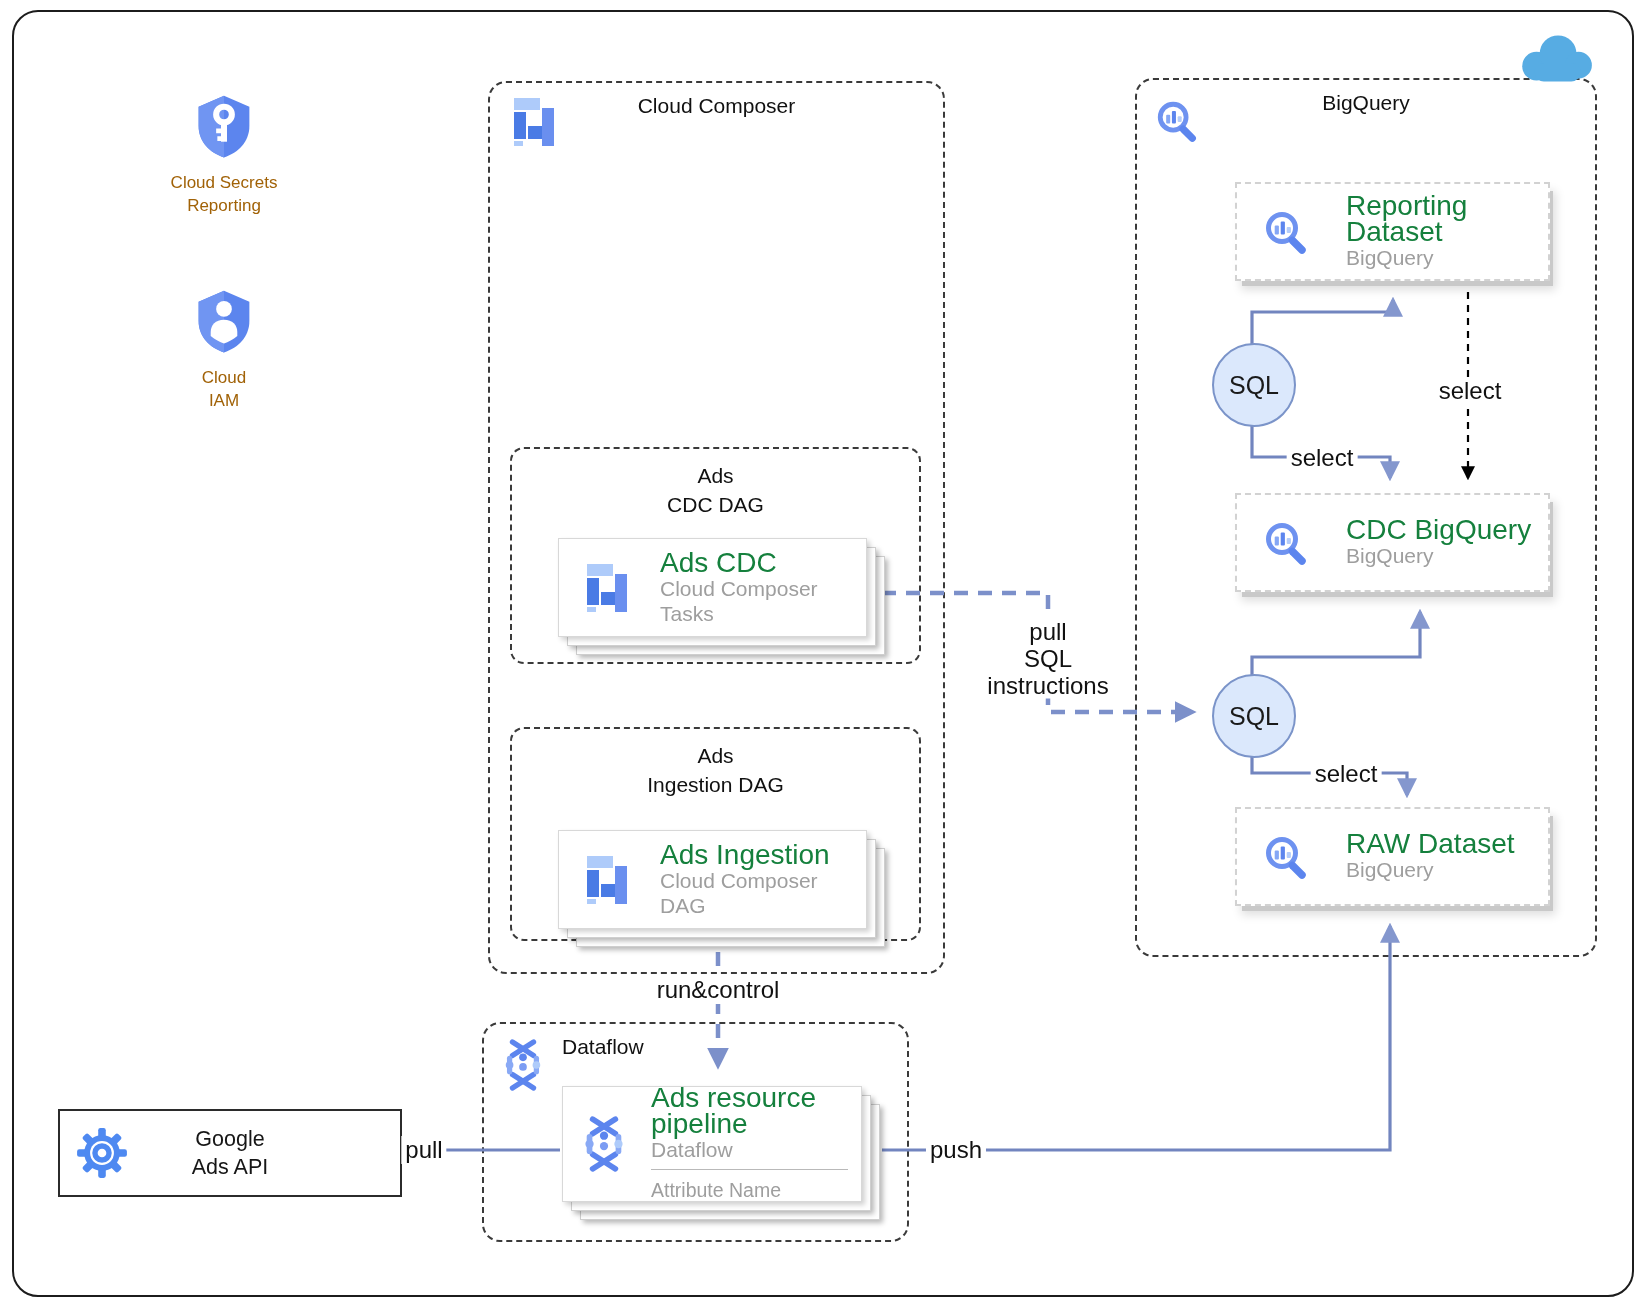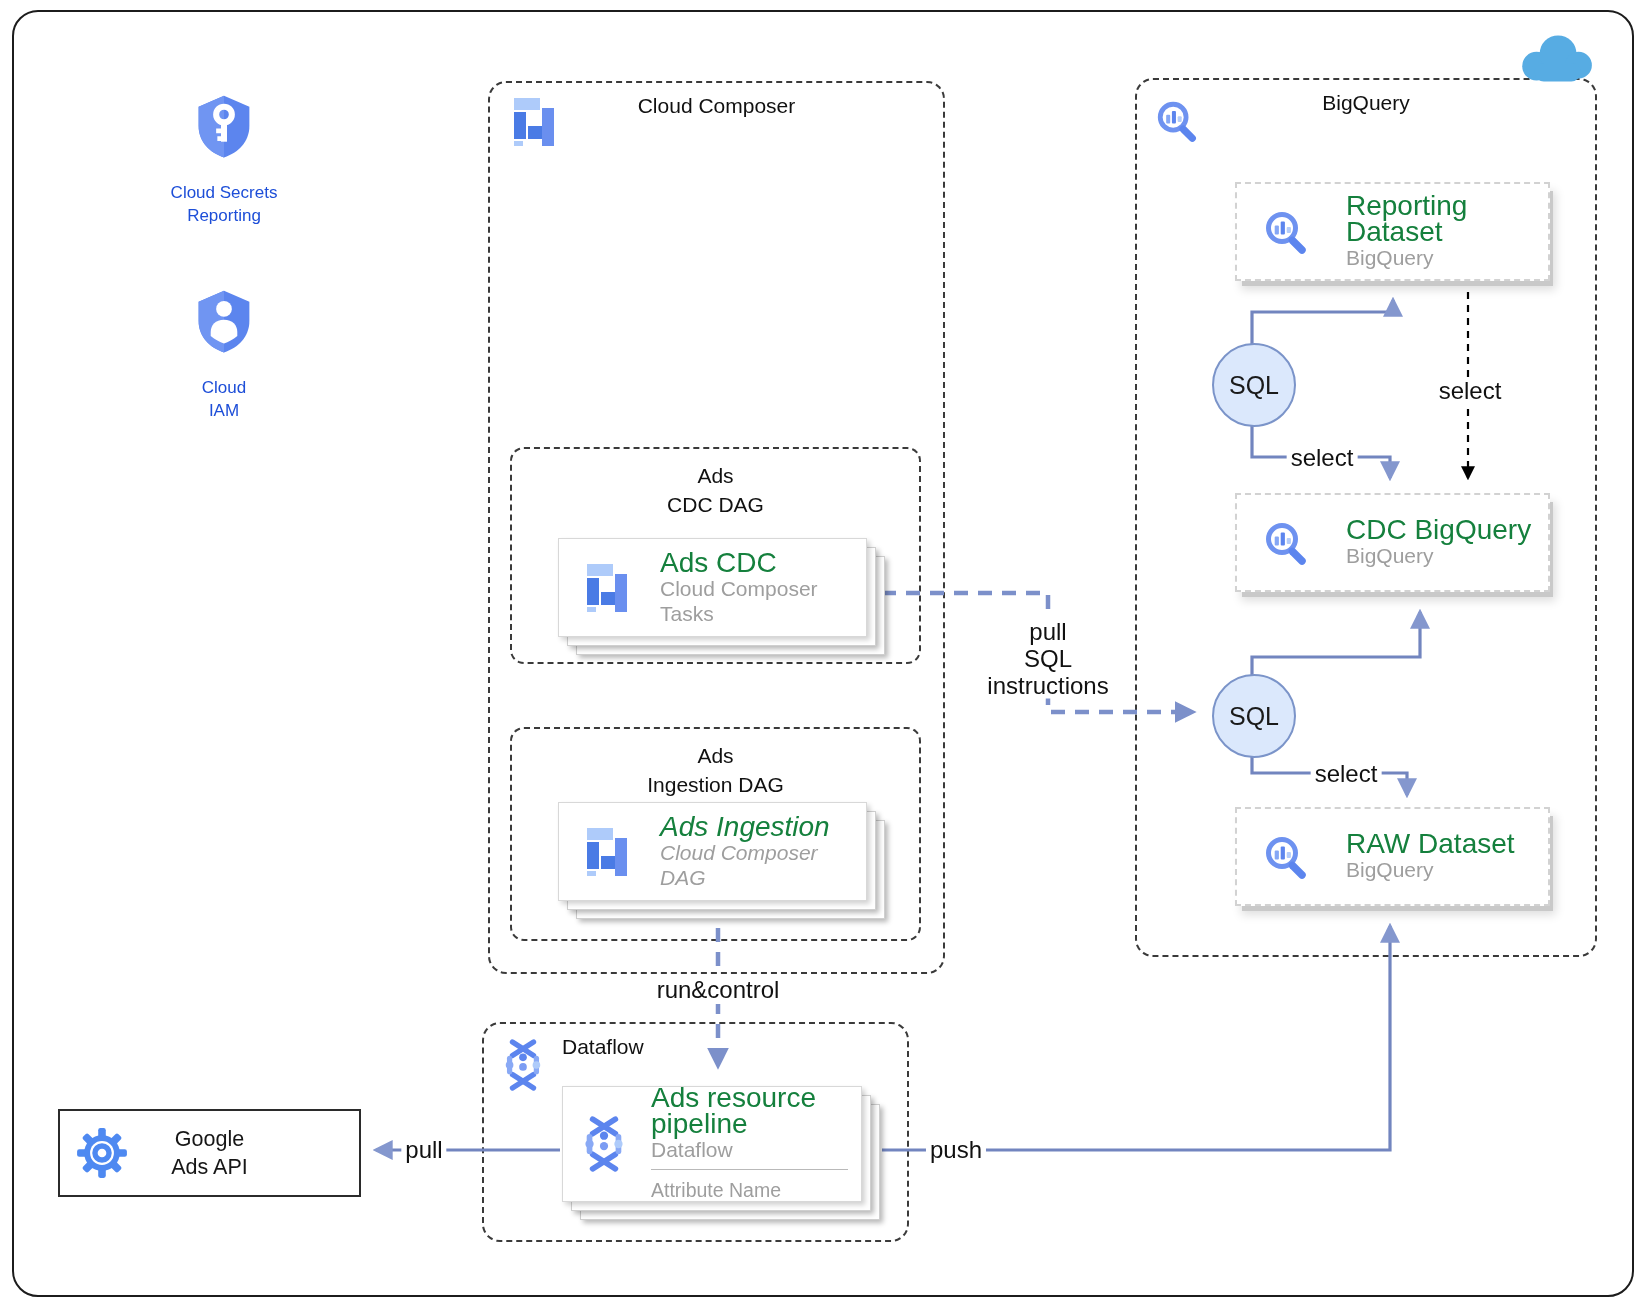--- a/index.html
+++ b/index.html
@@ -34,27 +34,27 @@
   .stack-main .ic{margin-left:28px;flex:0 0 auto;}
   .stack-text{margin-left:33px;}
   .df-divider{width:197px;height:0;border-top:1.5px solid #b9b9b9;margin:7px 0 8px 0;}
   
   .sql{width:80px;height:80px;border-radius:50%;background:#dbe8fc;border:2px solid #7b94c9;
     display:flex;align-items:center;justify-content:center;font-size:25px;color:#1a1a1a;z-index:3;}
   
   .elabel{background:#fff;font-size:24px;color:#111;padding:0 4px;z-index:4;text-align:center;transform:translate(-50%,-50%);white-space:nowrap;}
   .elabel .ln{display:block;line-height:27px;}
   
-  #ads-api{left:58px;top:1109px;width:299px;height:84px;border:2.5px solid #2b2b2b;background:#fff;z-index:3;}
+  #ads-api{left:58px;top:1109px;width:299px;height:84px;border:2.5px solid #2b2b2b;background:#fff;z-index:3;padding-left:41px;}
   #ads-api .gear{position:absolute;left:16px;top:16px;}
   #ads-api .txt{position:absolute;inset:0;display:flex;flex-direction:column;align-items:center;justify-content:center;
     font-size:21.5px;line-height:28px;color:#161616;}
   
   .legend{z-index:2;text-align:center;}
-  .legend .cap{margin-top:18px;font-size:17px;line-height:23px;color:#1d4ed8;}
+  .legend .cap{margin-top:8px;font-size:17px;line-height:23px;color:#a16207;}
   #edges{left:0;top:0;width:1645px;height:1308px;z-index:2;pointer-events:none;}
   #cloud-badge{left:1512px;top:32px;z-index:5;}
 </style>
 </head>
 <body>
 
 <svg width="0" height="0" style="position:absolute">
   <defs>
     <symbol id="i-bq" viewBox="0 0 48 48">
       <circle cx="20" cy="20" r="13.5" fill="none" stroke="#6E92F0" stroke-width="5"></circle>
@@ -224,21 +224,21 @@
           <use href="#i-composer"></use>
         </svg>
       <div class="stack-text">
         <div class="t-main">Ads CDC</div>
         <div class="t-sub">Cloud Composer</div>
         <div class="t-sub">Tasks</div>
       </div>
     </div>
   </div>
 
-  <div class="abs stack" style="left:558px;top:802px;width:309px;height:99px;font-style:italic;">
+  <div class="abs stack" style="left:558px;top:830px;width:309px;height:99px;">
     <div class="layer l2"></div>
     <div class="layer l1"></div>
     <div class="stack-main">
       <svg class="ic" width="40" height="48">
           <use href="#i-composer"></use>
         </svg>
       <div class="stack-text">
         <div class="t-main">Ads Ingestion</div>
         <div class="t-sub">Cloud Composer</div>
         <div class="t-sub">DAG</div>

